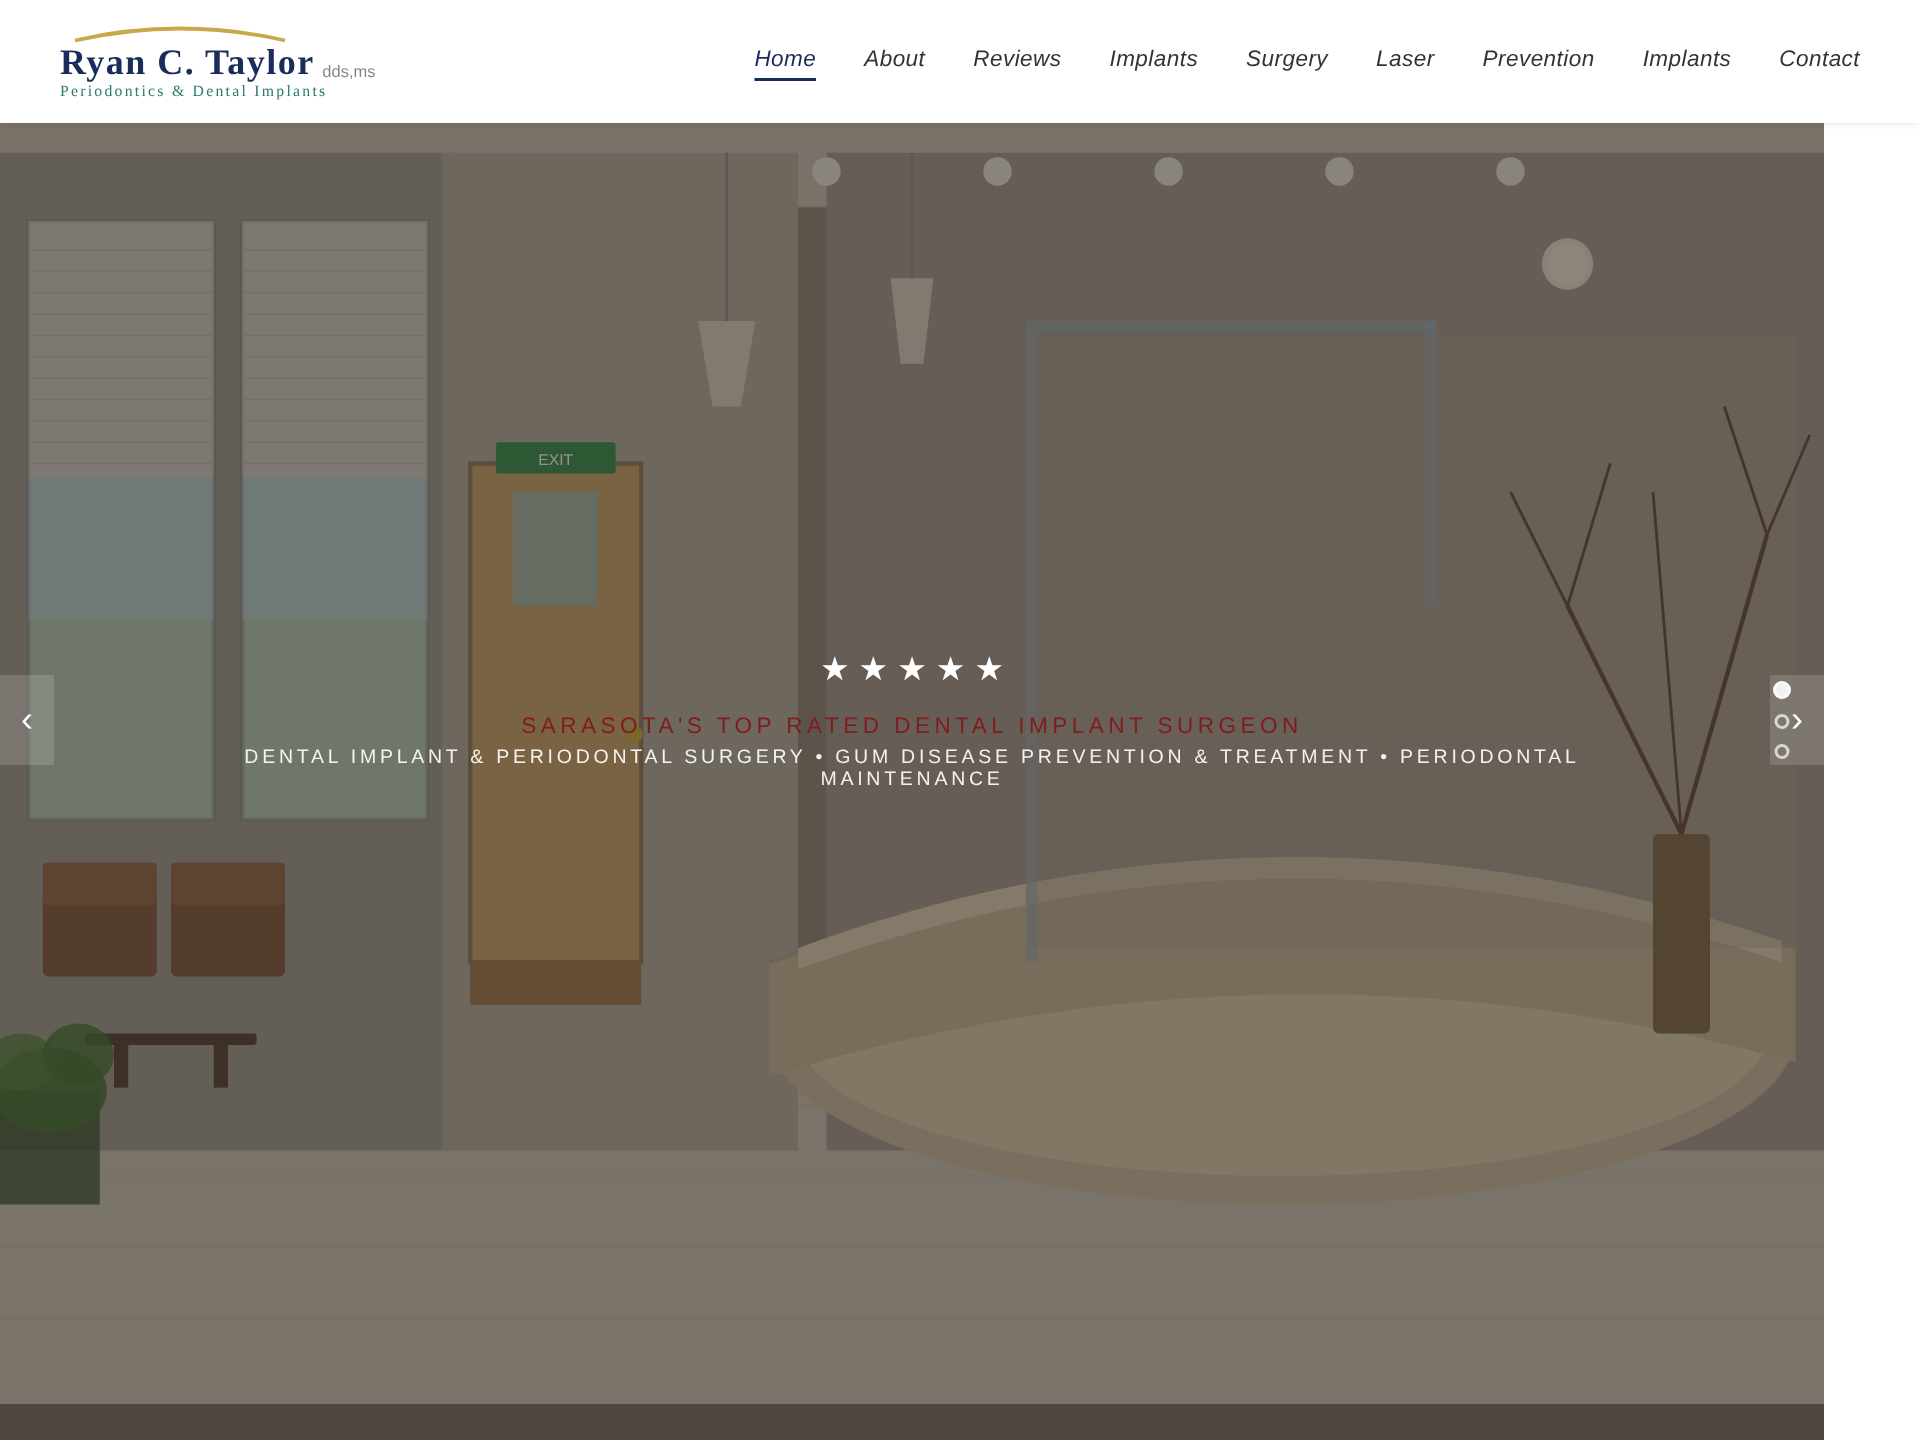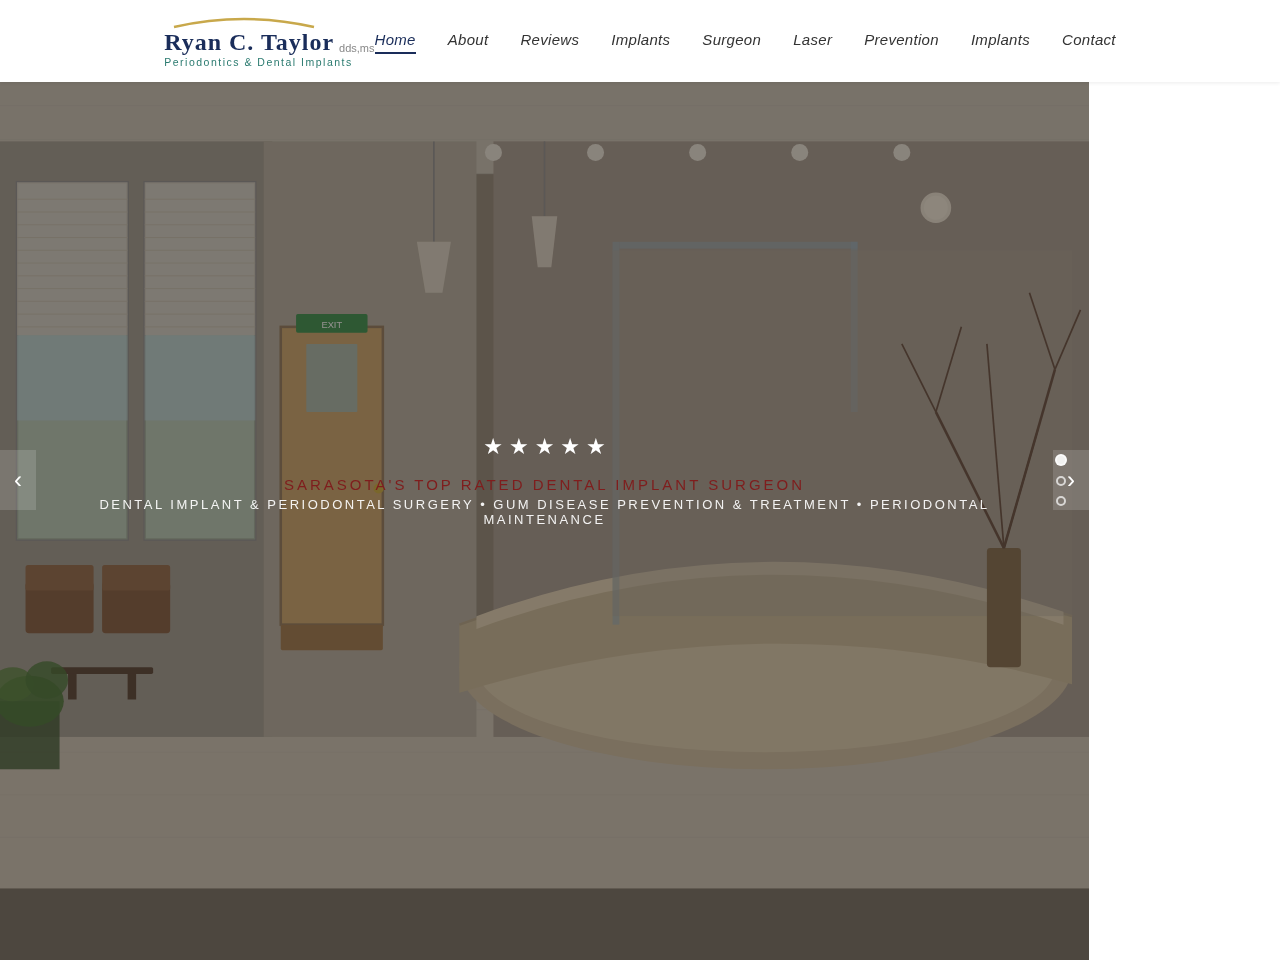--- a/index.html
+++ b/index.html
@@ -18,21 +18,21 @@
     
     header {
       position: absolute;
       top: 0;
       left: 0;
       width: 100%;
       height: 82px;
       background: #fff;
       display: flex;
       align-items: center;
-      justify-content: center;
+      justify-content: space-between;
       padding: 0 40px;
       z-index: 100;
       box-shadow: 0 1px 4px rgba(0,0,0,0.08);
     }
 
     nav {
       display: flex;
       align-items: center;
       gap: 32px;
     }
@@ -59,21 +59,21 @@
       bottom: -2px;
       left: 0;
       width: 100%;
       height: 2px;
       background: #1a2d5a;
     }
 
     
     .hero {
       position: relative;
-      width: 1089px;
+      width: 1216px;
       height: 960px;
       overflow: hidden;
     }
 
     .hero-bg {
       position: absolute;
       top: 0;
       left: 0;
       width: 100%;
       height: 100%;
@@ -233,30 +233,30 @@
   <div class="logo-container">
     <div class="logo-text-block">
 
       <svg width="160" height="14" viewBox="0 0 160 14">
         <path d="M10,12 Q80,-4 150,12" stroke="#c8a84b" stroke-width="2.5" fill="none"></path>
       </svg>
       <div class="logo-main-line">
         <span style="font-size:24px; font-weight:900; color:#1a2d5a; font-family:'Georgia',serif; letter-spacing:1px;">Ryan C. Taylor</span>
         <span style="font-size:11px; color:#888; font-family:Arial,sans-serif; margin-left:3px; align-self:flex-end; margin-bottom:2px;">dds,ms</span>
       </div>
-      <span style="font-size:10.5px; color:#2a7a6f; letter-spacing:1.5px; font-family:Liberation Sans, sans-serif; font-weight:400;">Periodontics &amp; Dental Implants</span>
+      <span style="font-size:10.5px; color:#2a7a6f; letter-spacing:1.5px; font-family:Liberation Serif, serif; font-weight:400;">Periodontics &amp; Dental Implants</span>
     </div>
   </div>
 
   <nav>
     <a href="#" class="active">Home</a>
     <a href="#">About</a>
     <a href="#">Reviews</a>
     <a href="#">Implants</a>
-    <a href="#">Surgeon</a>
+    <a href="#">Surgery</a>
     <a href="#">Laser</a>
     <a href="#">Prevention</a>
     <a href="#">Implants</a>
     <a href="#">Contact</a>
   </nav>
 </header>
 
 <div class="hero">
 
   <div class="hero-bg">

